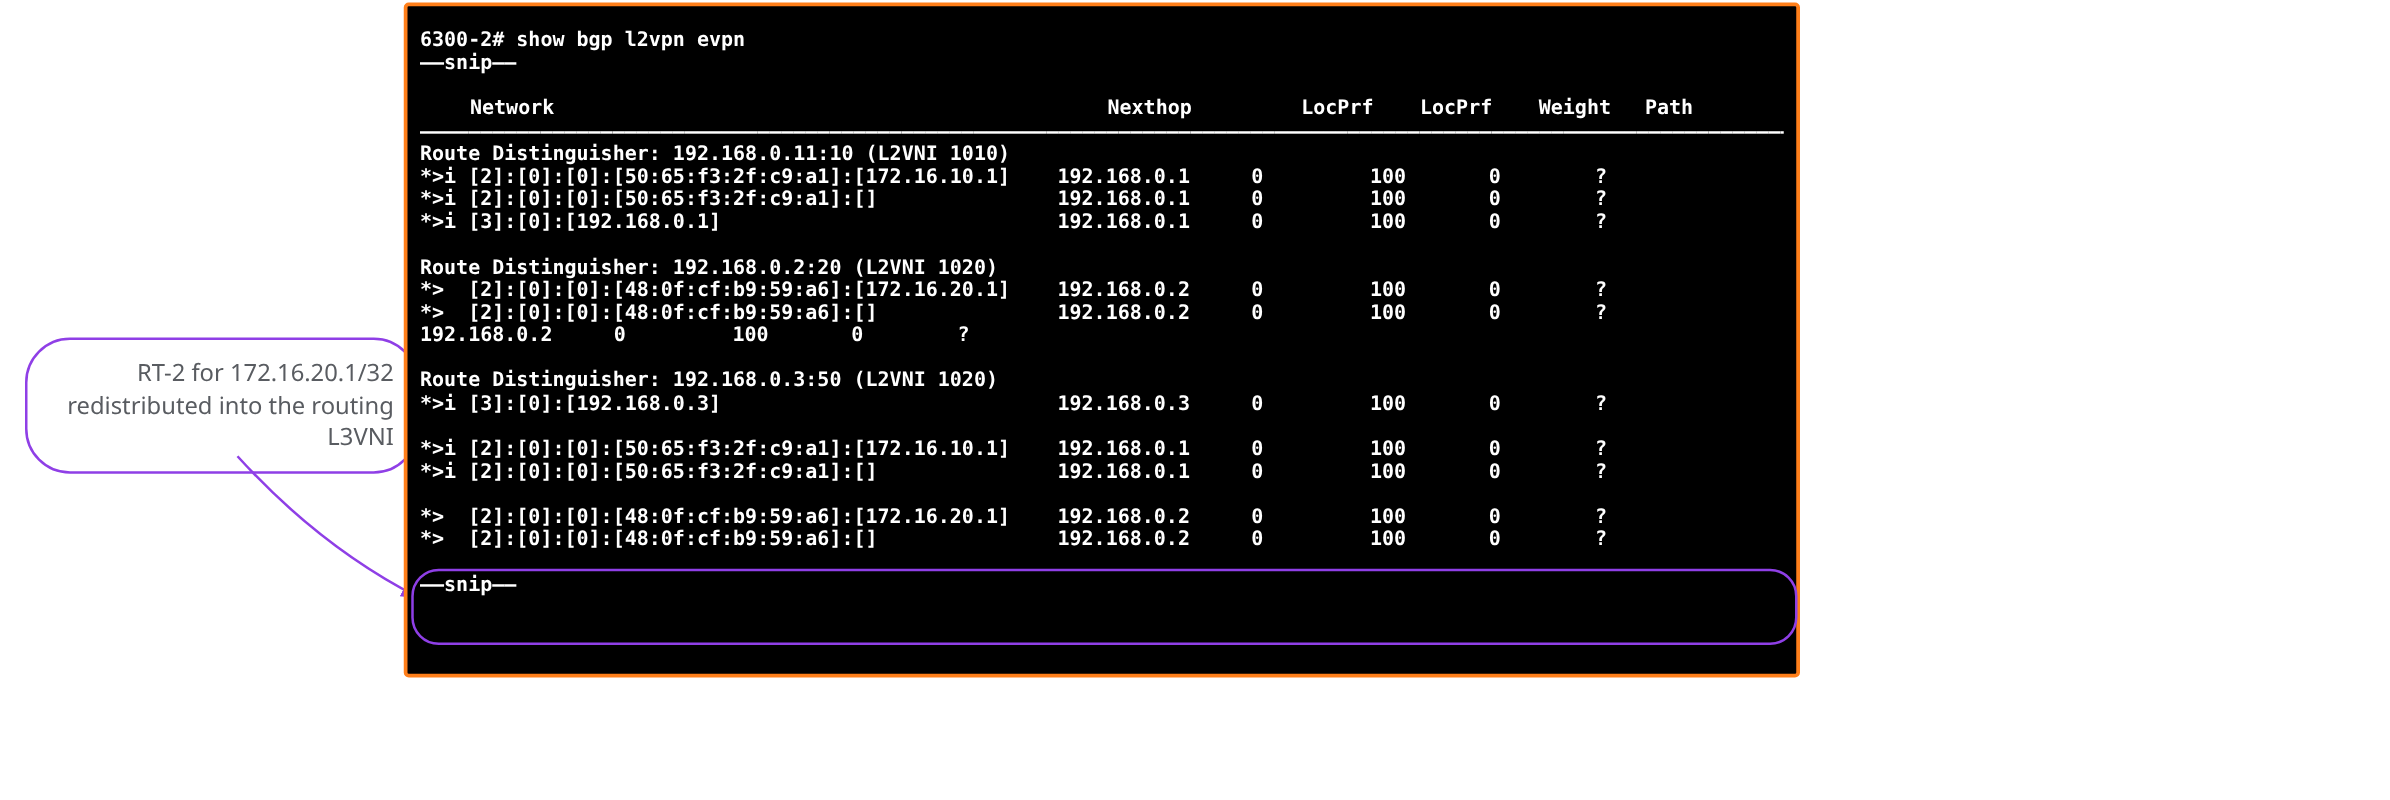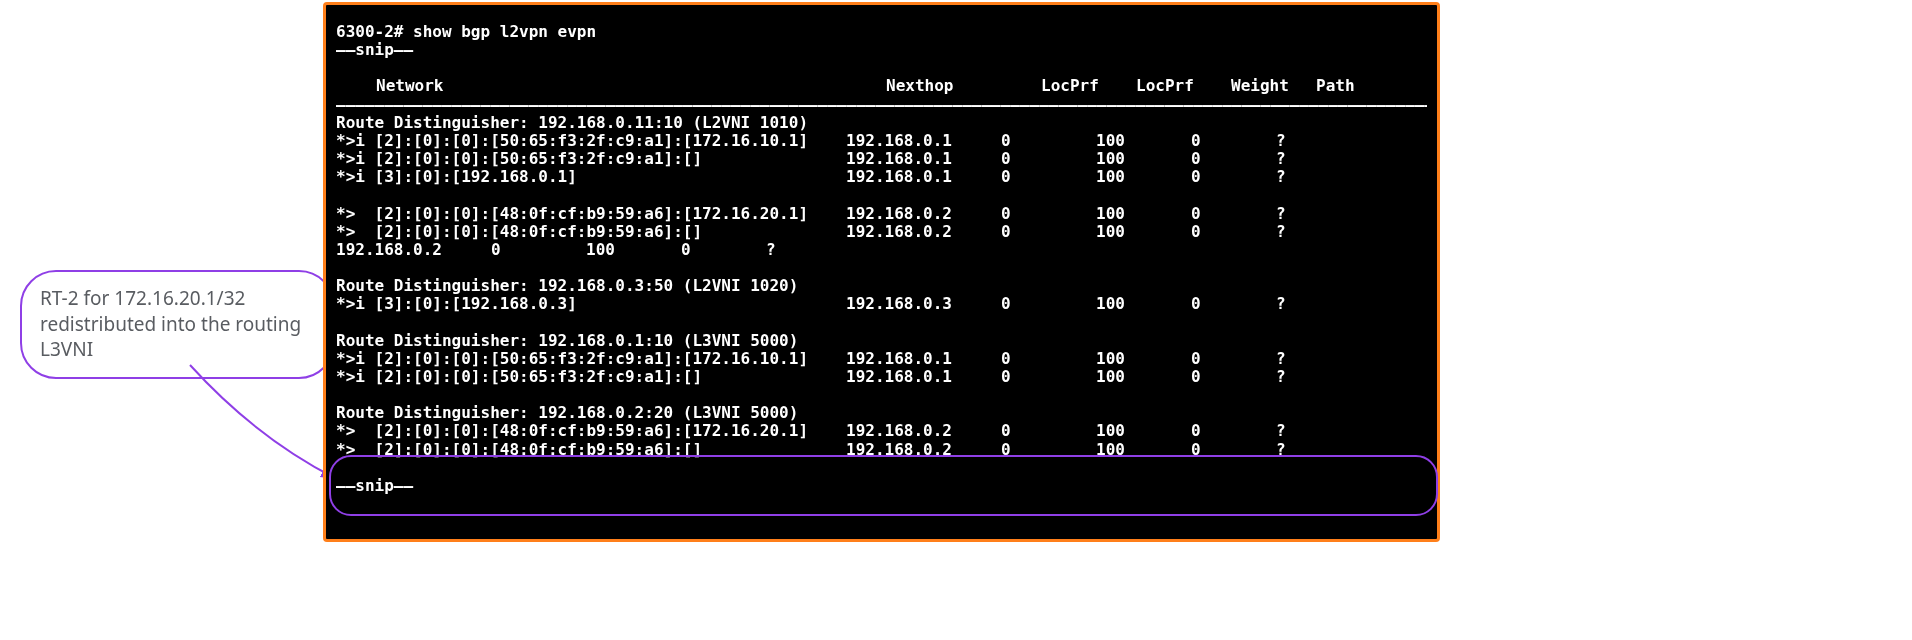--- a/index.html
+++ b/index.html
@@ -1,17 +1,17 @@
 <!DOCTYPE html>
 <html><head>
 <meta charset="utf-8">
 <style>
   html,body{margin:0;padding:0;background:#fff;font-family:ui-sans-serif,system-ui,Arial,sans-serif}
   .stage{position:relative;width:1912px;height:640px}
-  .callout{position:absolute;left:20px;top:270px;width:275px;border:2px solid #8f3fe6;border-radius:36px;padding:14px 18px;color:#595c61;font-size:19px;line-height:1.35;text-align:left;background:#fff}
+  .callout{position:absolute;left:20px;top:270px;width:275px;border:2px solid #8f3fe6;border-radius:36px;padding:14px 18px;color:#595c61;font-size:19px;line-height:1.35;text-align:right;background:#fff}
   .arrow{position:absolute;left:180px;top:360px;pointer-events:none}
   .term{position:absolute;left:323px;top:2px;width:1117px;height:540px;background:#000;border:3px solid #ff7f1a;border-radius:4px;color:#fff;font-family:ui-monospace,Menlo,Consolas,monospace;font-size:16px;line-height:18.2px;padding:18px 10px;box-sizing:border-box;overflow:hidden}
   .term b{font-weight:700}
   .row{display:flex}
   .c-net{width:510px;white-space:pre}
   .c-nh{width:155px}
   .c-m{width:95px}
   .c-lp{width:95px}
   .c-w{width:85px}
   .c-p{width:40px}
@@ -71,20 +71,21 @@
         </div>
         <div class="row">
           <b class="c-net">*&gt;i [3]:[0]:[192.168.0.1]</b>
           <b class="c-nh">192.168.0.1</b>
           <b class="c-m">0</b>
           <b class="c-lp">100</b>
           <b class="c-w">0</b>
           <b class="c-p">?</b>
         </div>
         <div style="height: 18px;"></div>
+        <div><b>Route Distinguisher: 192.168.0.2:20      (L2VNI 1020)</b></div>
         <div class="row">
           <b class="c-net">*&gt;  [2]:[0]:[0]:[48:0f:cf:b9:59:a6]:[172.16.20.1]</b>
           <b class="c-nh">192.168.0.2</b>
           <b class="c-m">0</b>
           <b class="c-lp">100</b>
           <b class="c-w">0</b>
           <b class="c-p">?</b>
         </div>
         <div class="row">
           <b class="c-net">*&gt;  [2]:[0]:[0]:[48:0f:cf:b9:59:a6]:[]</b>
@@ -105,39 +106,37 @@
         <div><b>Route Distinguisher: 192.168.0.3:50      (L2VNI 1020)</b></div>
         <div class="row">
           <b class="c-net">*&gt;i [3]:[0]:[192.168.0.3]</b>
           <b class="c-nh">192.168.0.3</b>
           <b class="c-m">0</b>
           <b class="c-lp">100</b>
           <b class="c-w">0</b>
           <b class="c-p">?</b>
         </div>
         <div style="height: 18px;"></div>
-        <div><b>Route Distinguisher: 192.168.0.1:10      (L3VNI 5000)</b></div>
         <div class="row">
           <b class="c-net">*&gt;i [2]:[0]:[0]:[50:65:f3:2f:c9:a1]:[172.16.10.1]</b>
           <b class="c-nh">192.168.0.1</b>
           <b class="c-m">0</b>
           <b class="c-lp">100</b>
           <b class="c-w">0</b>
           <b class="c-p">?</b>
         </div>
         <div class="row">
           <b class="c-net">*&gt;i [2]:[0]:[0]:[50:65:f3:2f:c9:a1]:[]</b>
           <b class="c-nh">192.168.0.1</b>
           <b class="c-m">0</b>
           <b class="c-lp">100</b>
           <b class="c-w">0</b>
           <b class="c-p">?</b>
         </div>
         <div style="height: 18px;"></div>
-        <div><b>Route Distinguisher: 192.168.0.2:20      (L3VNI 5000)</b></div>
         <div class="row">
           <b class="c-net">*&gt;  [2]:[0]:[0]:[48:0f:cf:b9:59:a6]:[172.16.20.1]</b>
           <b class="c-nh">192.168.0.2</b>
           <b class="c-m">0</b>
           <b class="c-lp">100</b>
           <b class="c-w">0</b>
           <b class="c-p">?</b>
         </div>
         <div class="row">
           <b class="c-net">*&gt;  [2]:[0]:[0]:[48:0f:cf:b9:59:a6]:[]</b>

